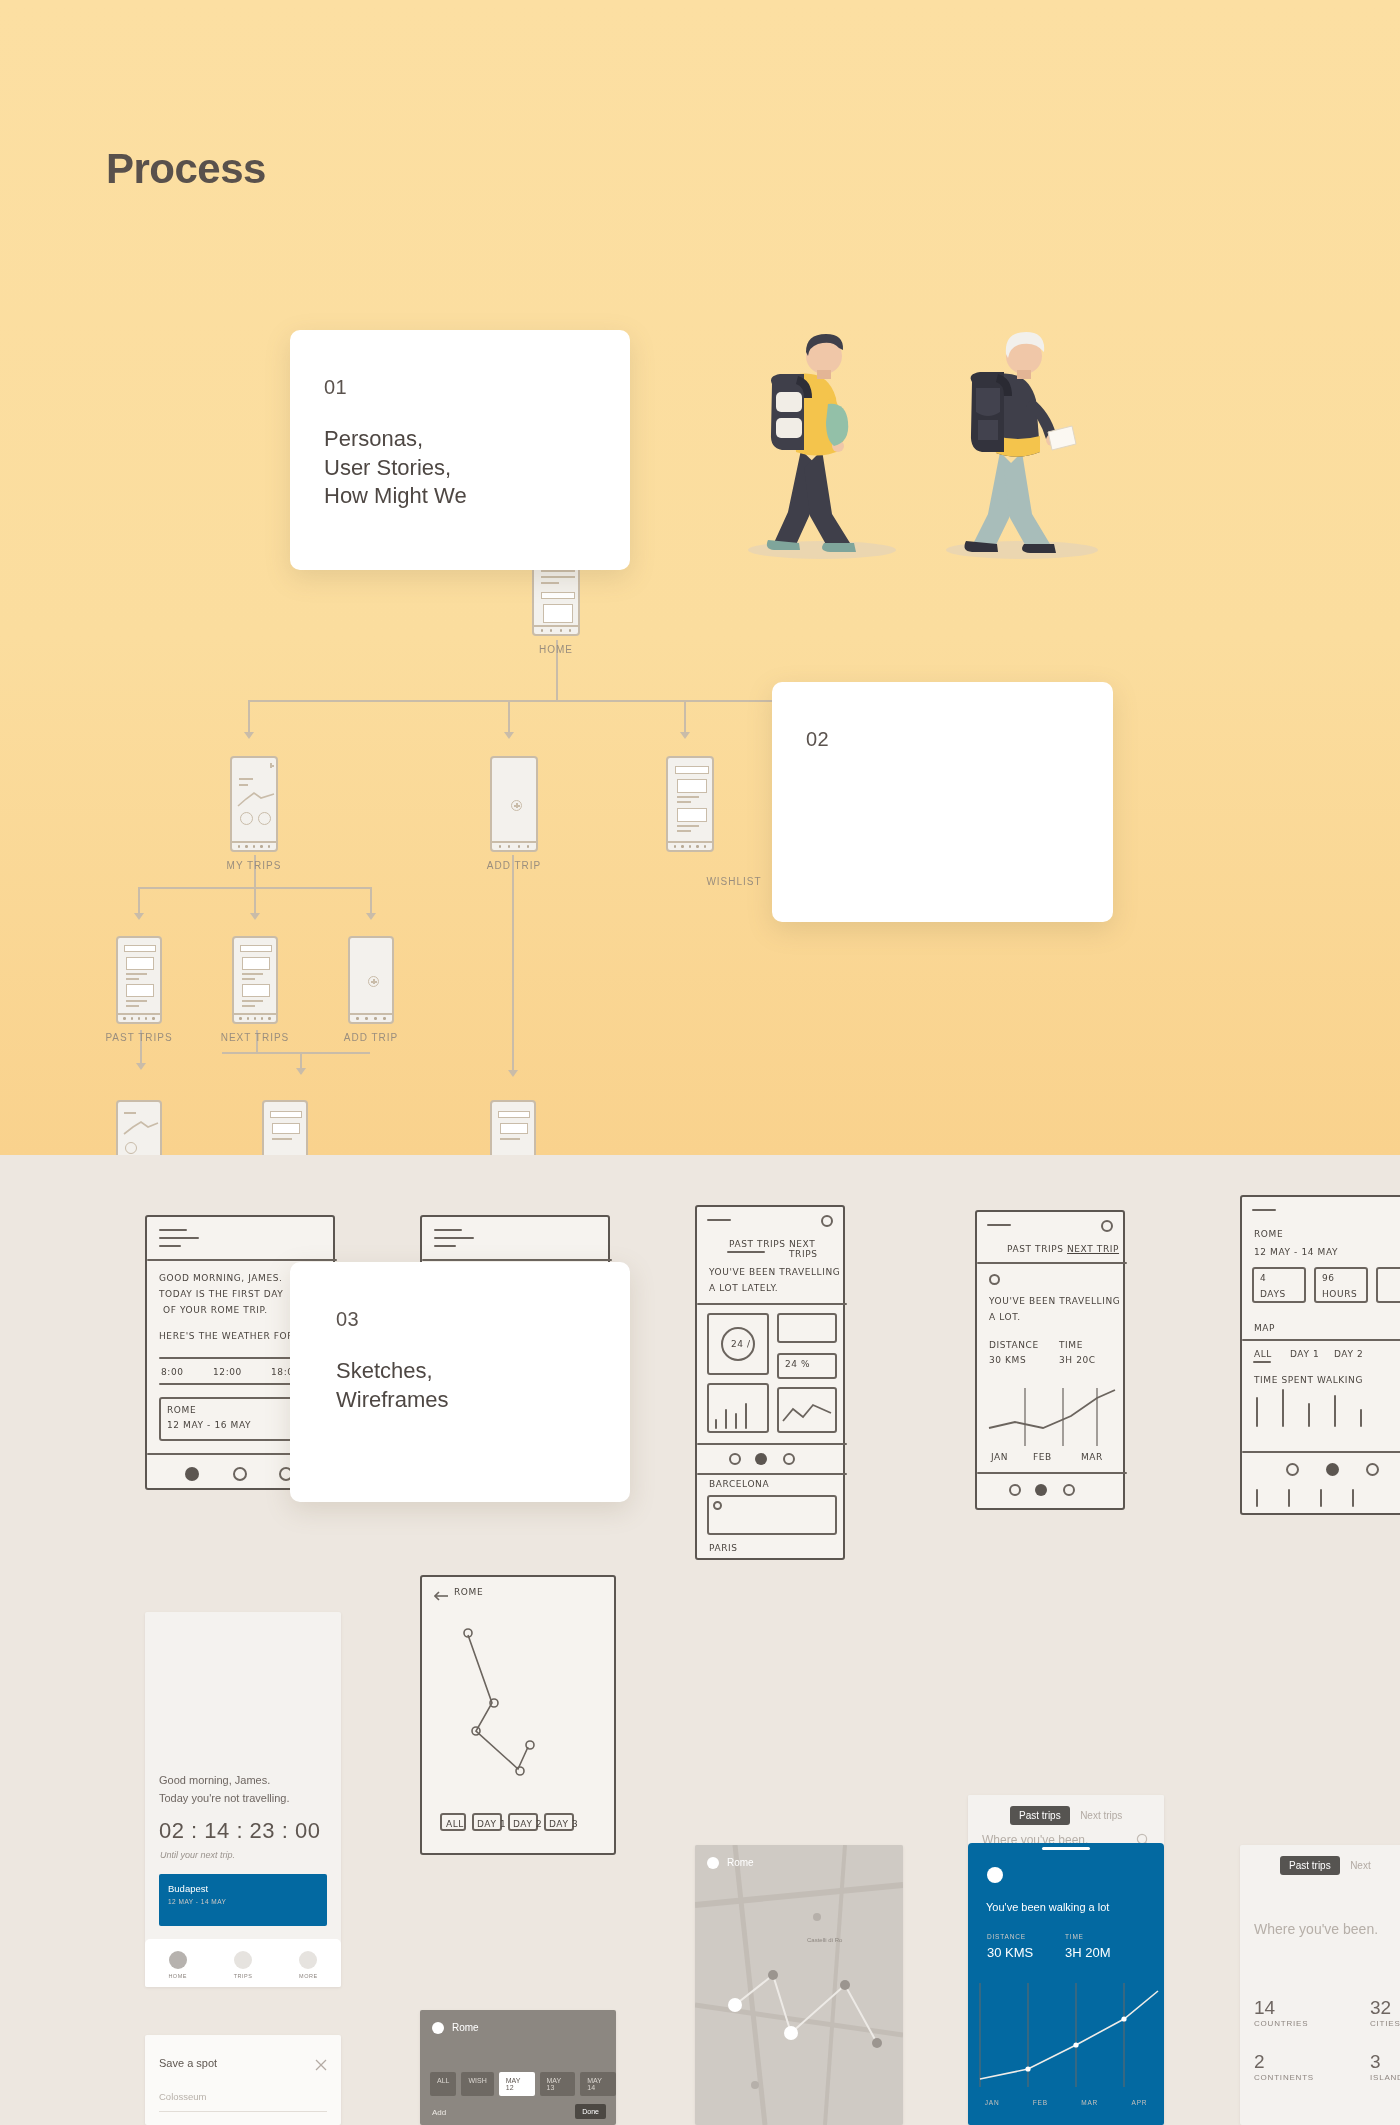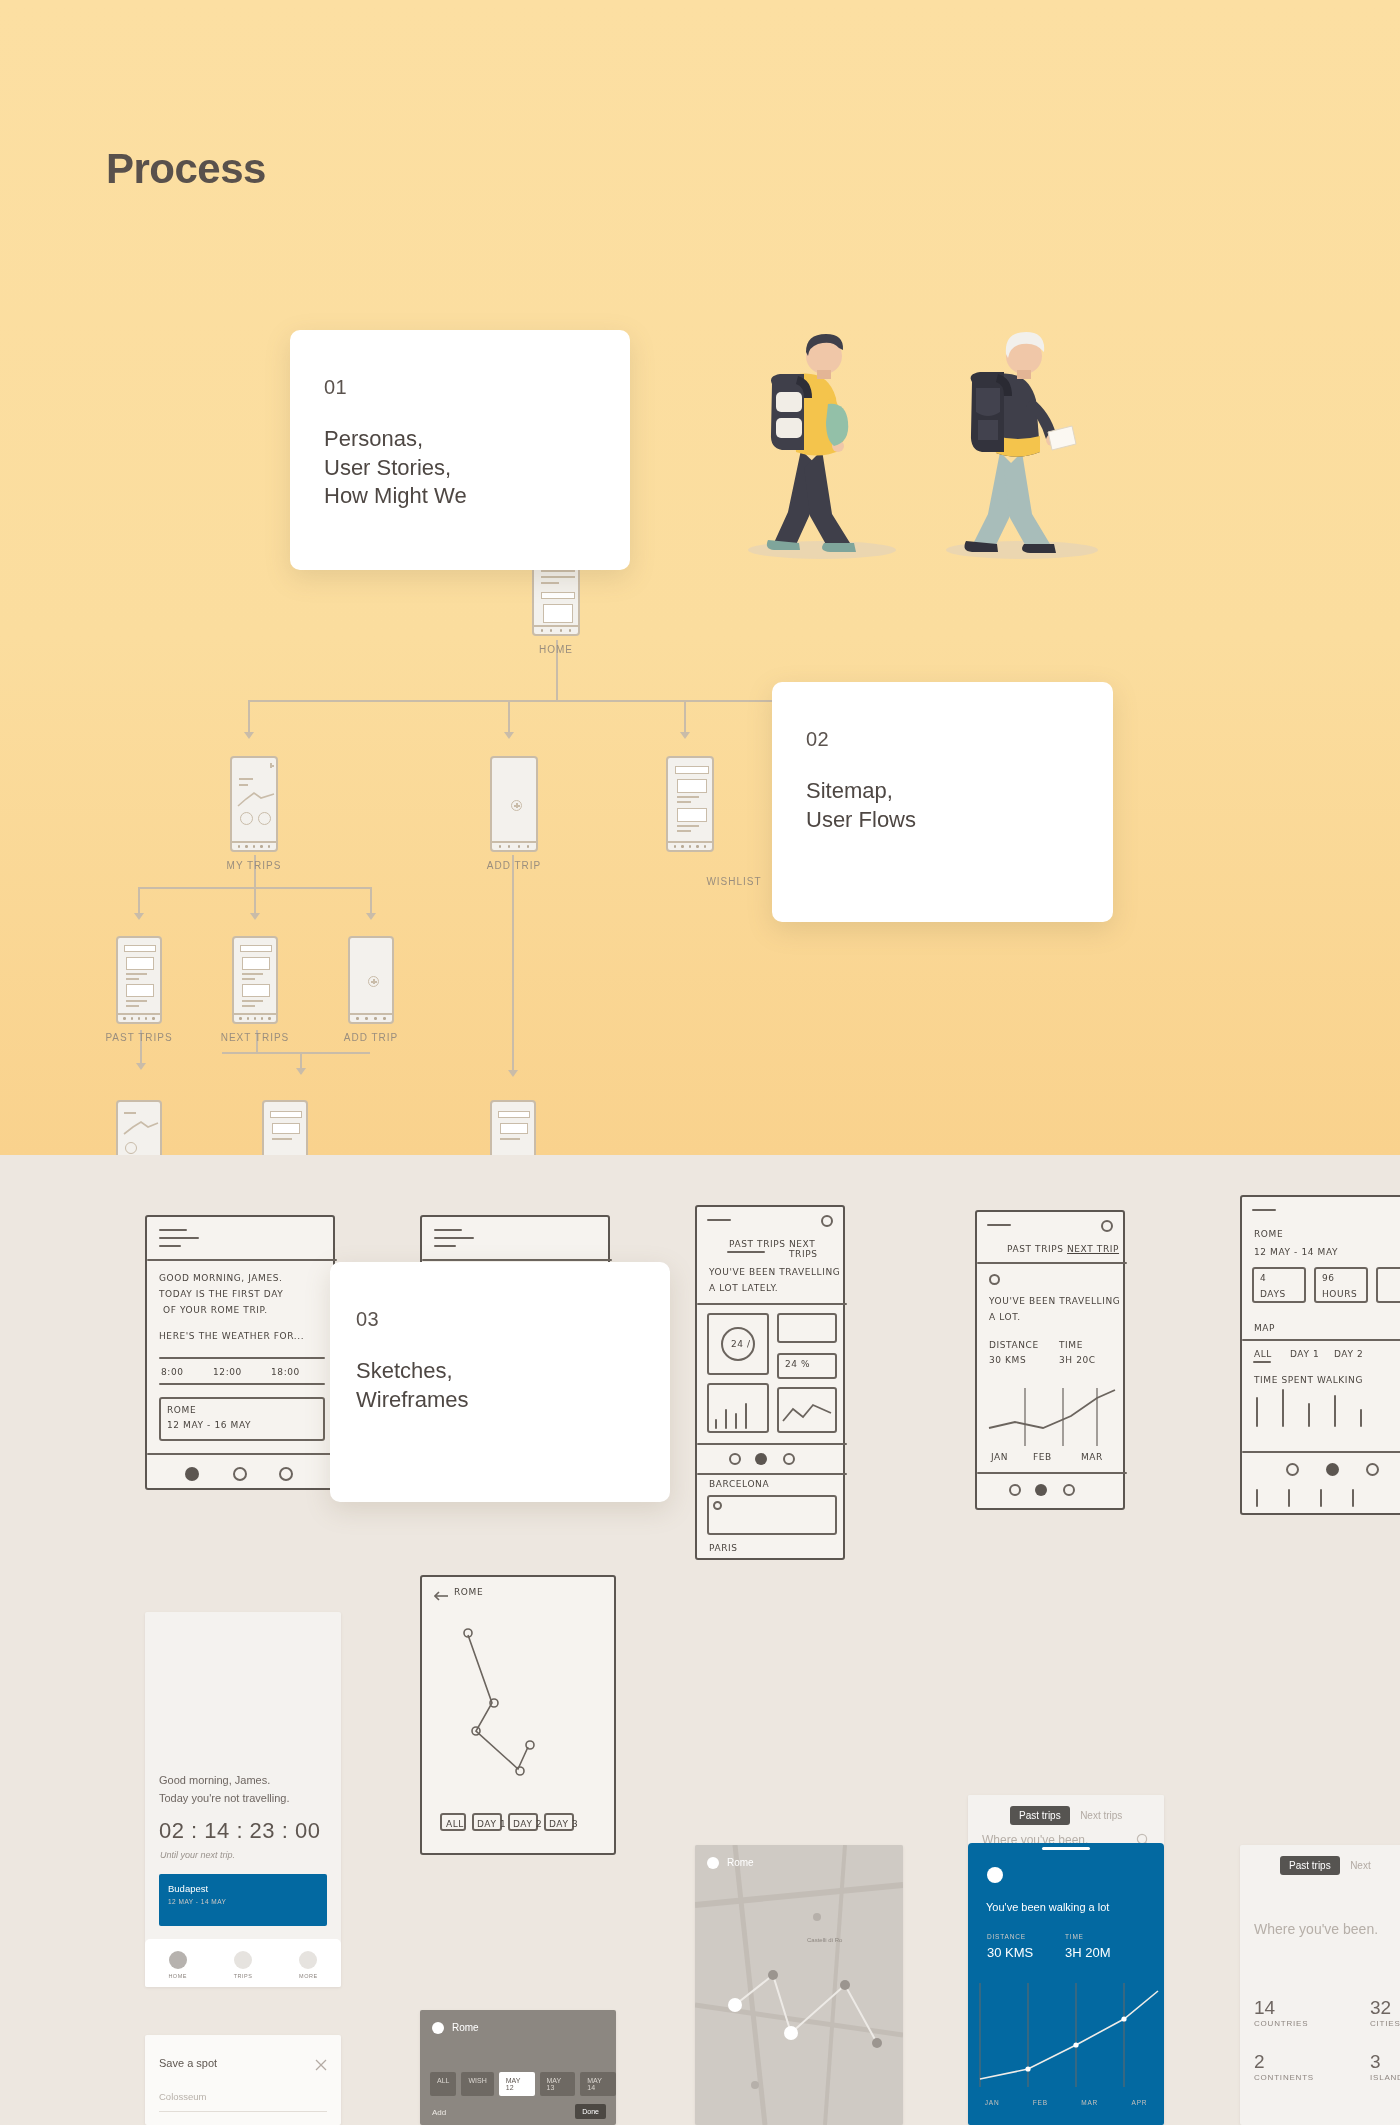--- a/index.html
+++ b/index.html
@@ -24,21 +24,21 @@
 
   
   .info-card {
     position: absolute; background: #FFFFFF; border-radius: 10px;
     box-shadow: 0 8px 26px rgba(130,110,80,0.18);
   }
   .card-num { font-size: 20px; color: #5B534E; letter-spacing: 0.5px; }
   .card-lines { margin-top: 26px; font-size: 22px; line-height: 1.30; color: #4E4743; }
   .card01 { left: 290px; top: 330px; width: 340px; height: 240px; padding: 46px 0 0 34px; }
   .card02 { left: 772px; top: 682px; width: 341px; height: 240px; padding: 46px 0 0 34px; }
-  .card03 { left: 290px; top: 1262px; width: 340px; height: 240px; padding: 46px 0 0 26px; z-index: 40; margin-left: 40px;}
+  .card03 { left: 290px; top: 1262px; width: 340px; height: 240px; padding: 46px 0 0 46px; z-index: 40;}
 
   
   .sitemap { position: absolute; left: 0; top: 0; width: 1400px; height: 1155px; }
   .sm-line { position: absolute; background: #C9BCA9; }
   .node { position: absolute; }
   .phone {
     background: #F3F1ED; border: 2px solid #C9BCA9; border-radius: 4px;
     position: relative; overflow: hidden;
   }
   .phone .bar { position: absolute; background: #C9BCA9; }
@@ -362,24 +362,20 @@
       <div class="card-num">01</div>
       <div class="card-lines">
         <div>Personas,</div>
         <div>User Stories,</div>
         <div>How Might We</div>
       </div>
     </div>
 
     <div class="info-card card02">
       <div class="card-num">02</div>
-      <div class="card-lines">
-        <div>Sitemap,</div>
-        <div>User Flows</div>
-      </div>
     </div>
   </div>
 
   <div class="bottom-section">
 
     <div class="sketch" style="left:145px; top:60px; width:190px; height:275px;">
       <div class="sk-line" style="left:12px; top:12px; width:28px;"></div>
       <div class="sk-line" style="left:12px; top:20px; width:40px;"></div>
       <div class="sk-line" style="left:12px; top:28px; width:22px;"></div>
       <div class="sk-line" style="left:0px; top:42px; width:190px; height:2px;"></div>

